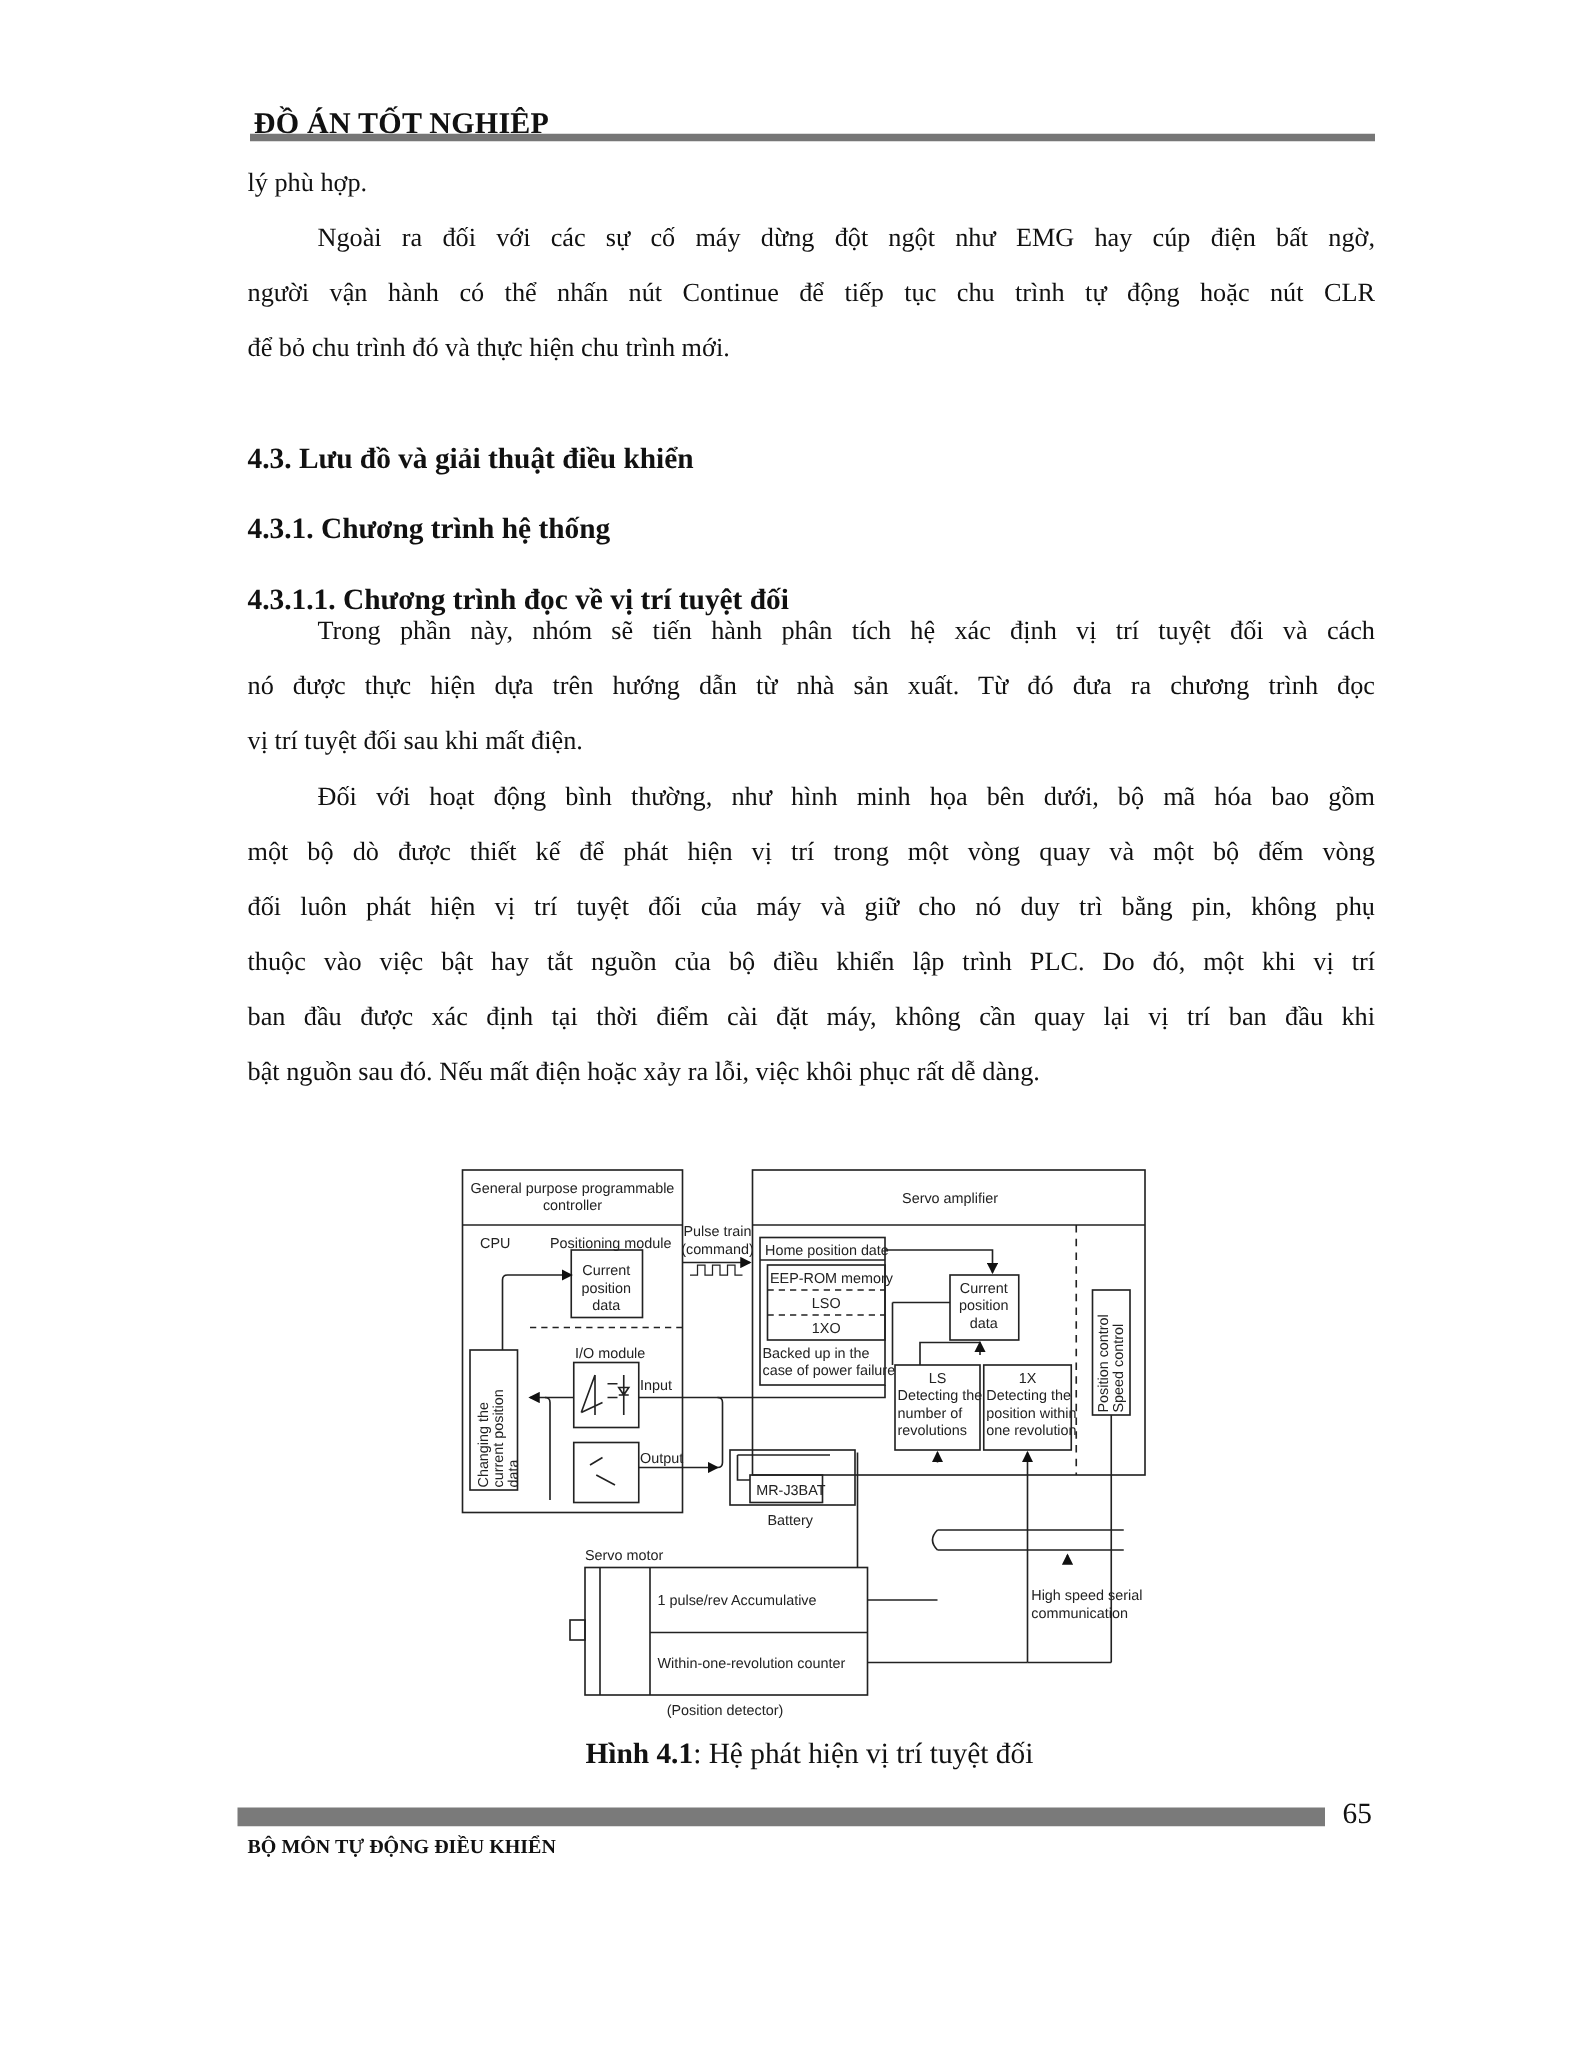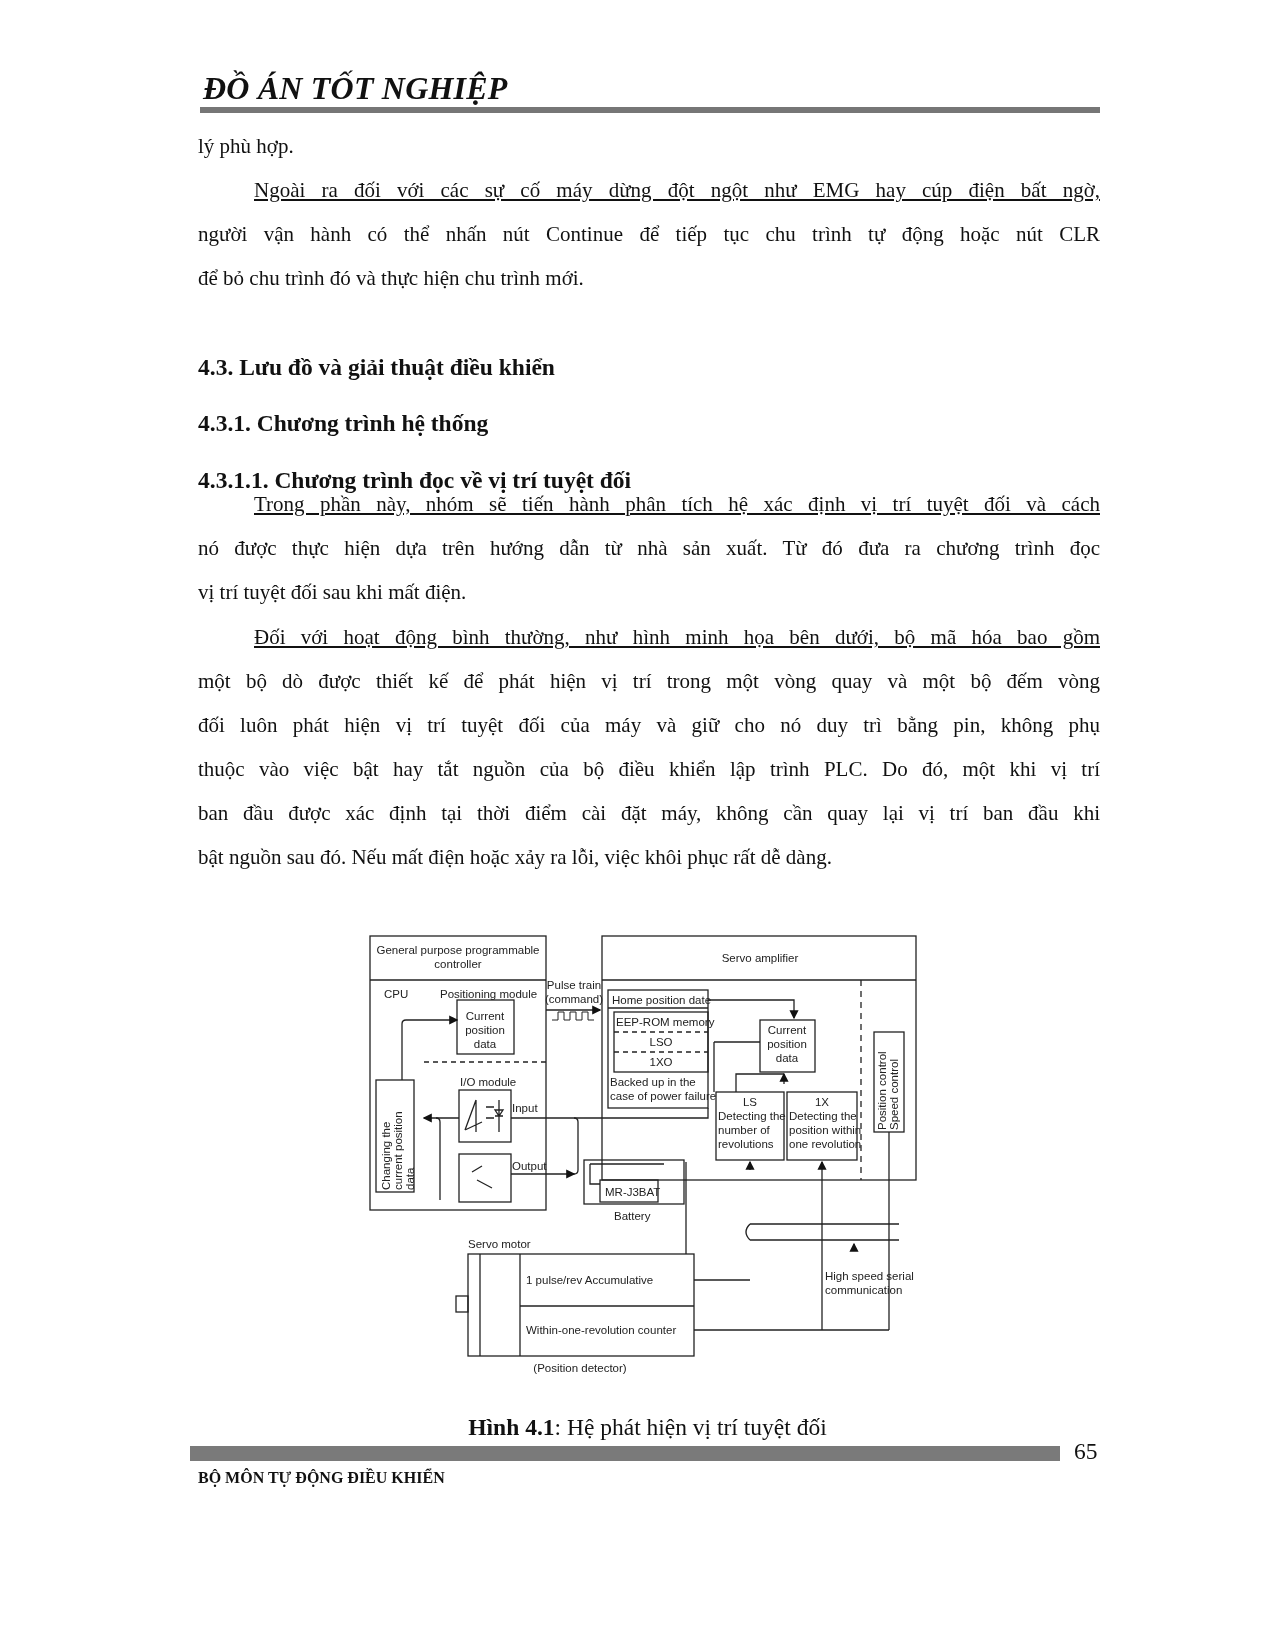--- a/index.html
+++ b/index.html
@@ -1,27 +1,27 @@
 <!DOCTYPE html>
 <html><head>
 <meta charset="utf-8">
 <style>
   html, body { margin:0; padding:0; background:#ffffff; }
   body { width:1275px; height:1650px; position:relative; overflow:hidden;
          font-family:"Liberation Serif", "DejaVu Serif", serif; color:#111; }
-  .hdr-title { position:absolute; left:203px; top:70px; font-size:32px; font-weight:bold; letter-spacing:0.2px;font-style:italic; }
+  .hdr-title { position:absolute; left:203px; top:86px; font-size:24px; font-weight:bold; letter-spacing:0.2px; }
   .hdr-rule { position:absolute; left:200px; top:107px; width:900px; height:6px; background:#767676; }
   .para { position:absolute; left:198px; width:902px; font-size:21px; line-height:44px; text-align:justify; }
   .para .ln { display:block; height:44px; white-space:nowrap; }
   .para .ln.just { text-align:justify; text-align-last:justify; white-space:normal; }
-  .indent { padding-left:56px;text-decoration:underline; }
+  .indent { padding-left:56px; }
   .h { position:absolute; left:198px; font-size:23.5px; font-weight:bold;margin-top:34px; }
   .fig { position:absolute; left:364px; top:932px; width:560px; height:448px; }
   .fig svg text { font-family:"Liberation Sans", "DejaVu Sans", sans-serif; fill:#222; }
-  .caption { position:absolute; left:0; width:1275px; top:1390px; text-align:center; font-size:23.5px; padding-left:20px; box-sizing:border-box;margin-top:24px; }
+  .caption { position:absolute; left:0; width:1275px; top:1390px; text-align:center; font-size:23.5px; padding-left:20px; box-sizing:border-box; }
   .caption b { font-weight:bold; }
   .ftr-rule { position:absolute; left:190px; top:1446px; width:870px; height:15px; background:#7a7a7a; }
   .page-num { position:absolute; left:1074px; top:1438px; font-size:23.5px; }
   .ftr-title { position:absolute; left:198px; top:1469px; font-size:16px; font-weight:bold; }
 </style>
 </head>
 <body>
 
 <div class="hdr-title">ĐỒ ÁN TỐT NGHIỆP</div>
 <div class="hdr-rule"></div>

